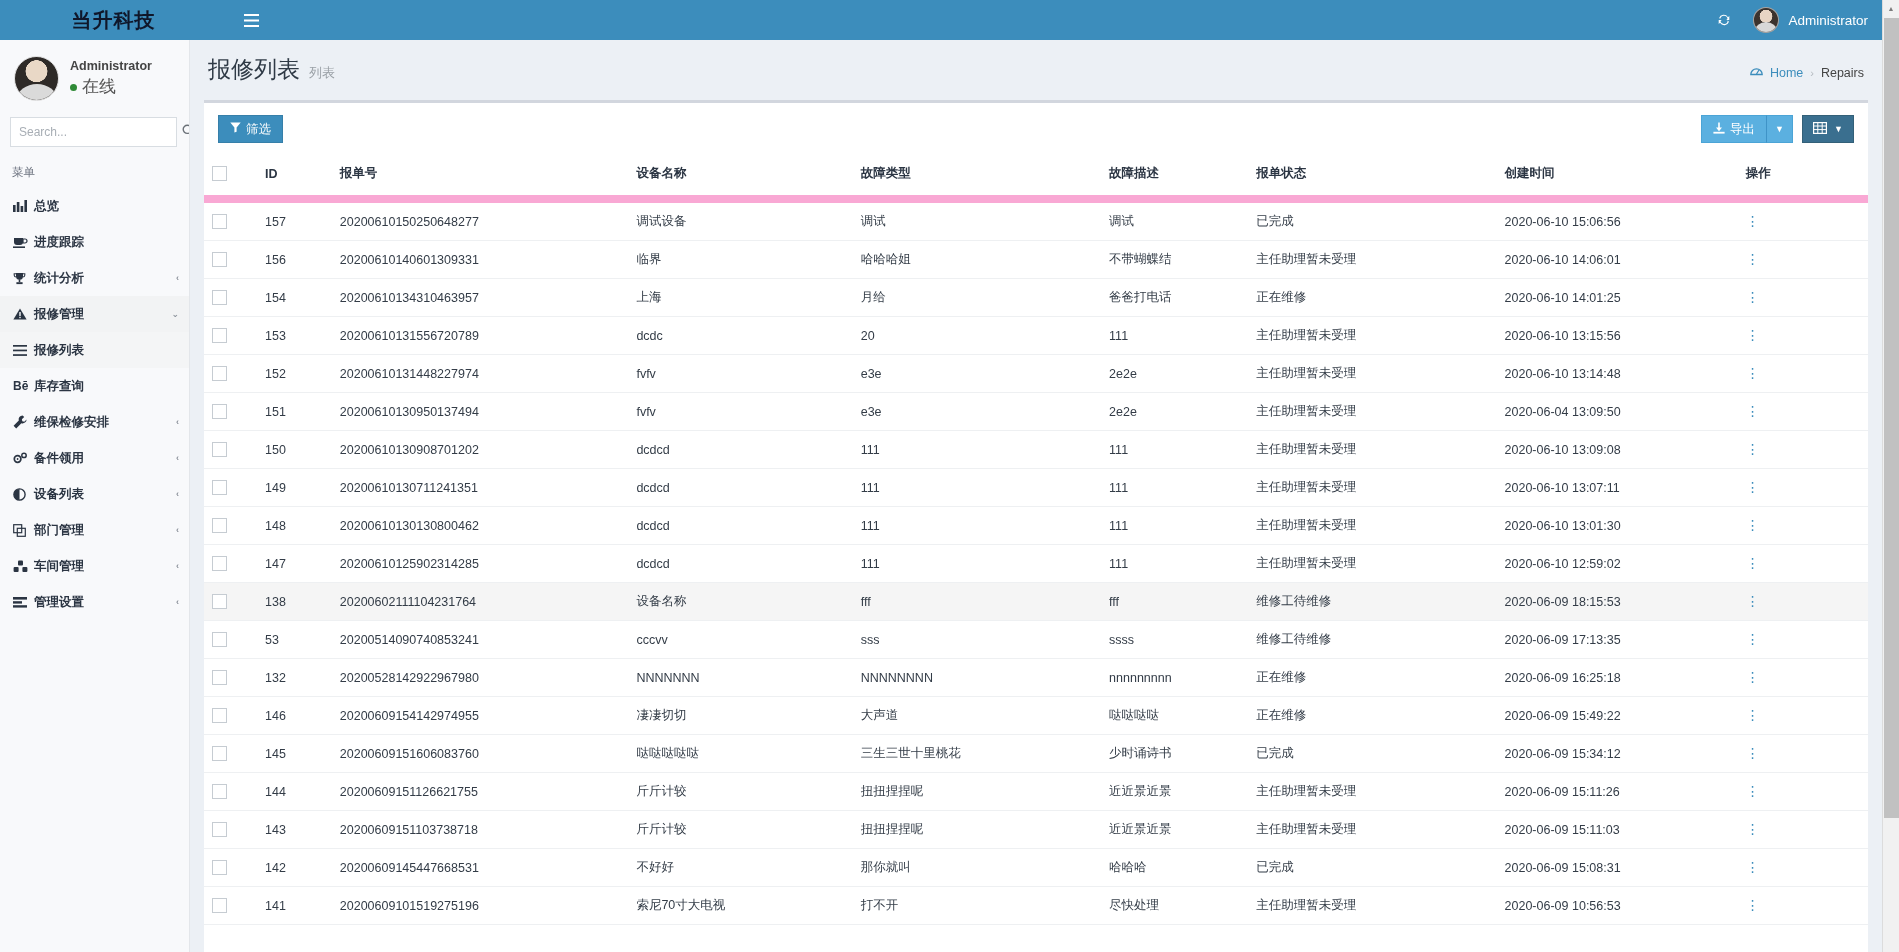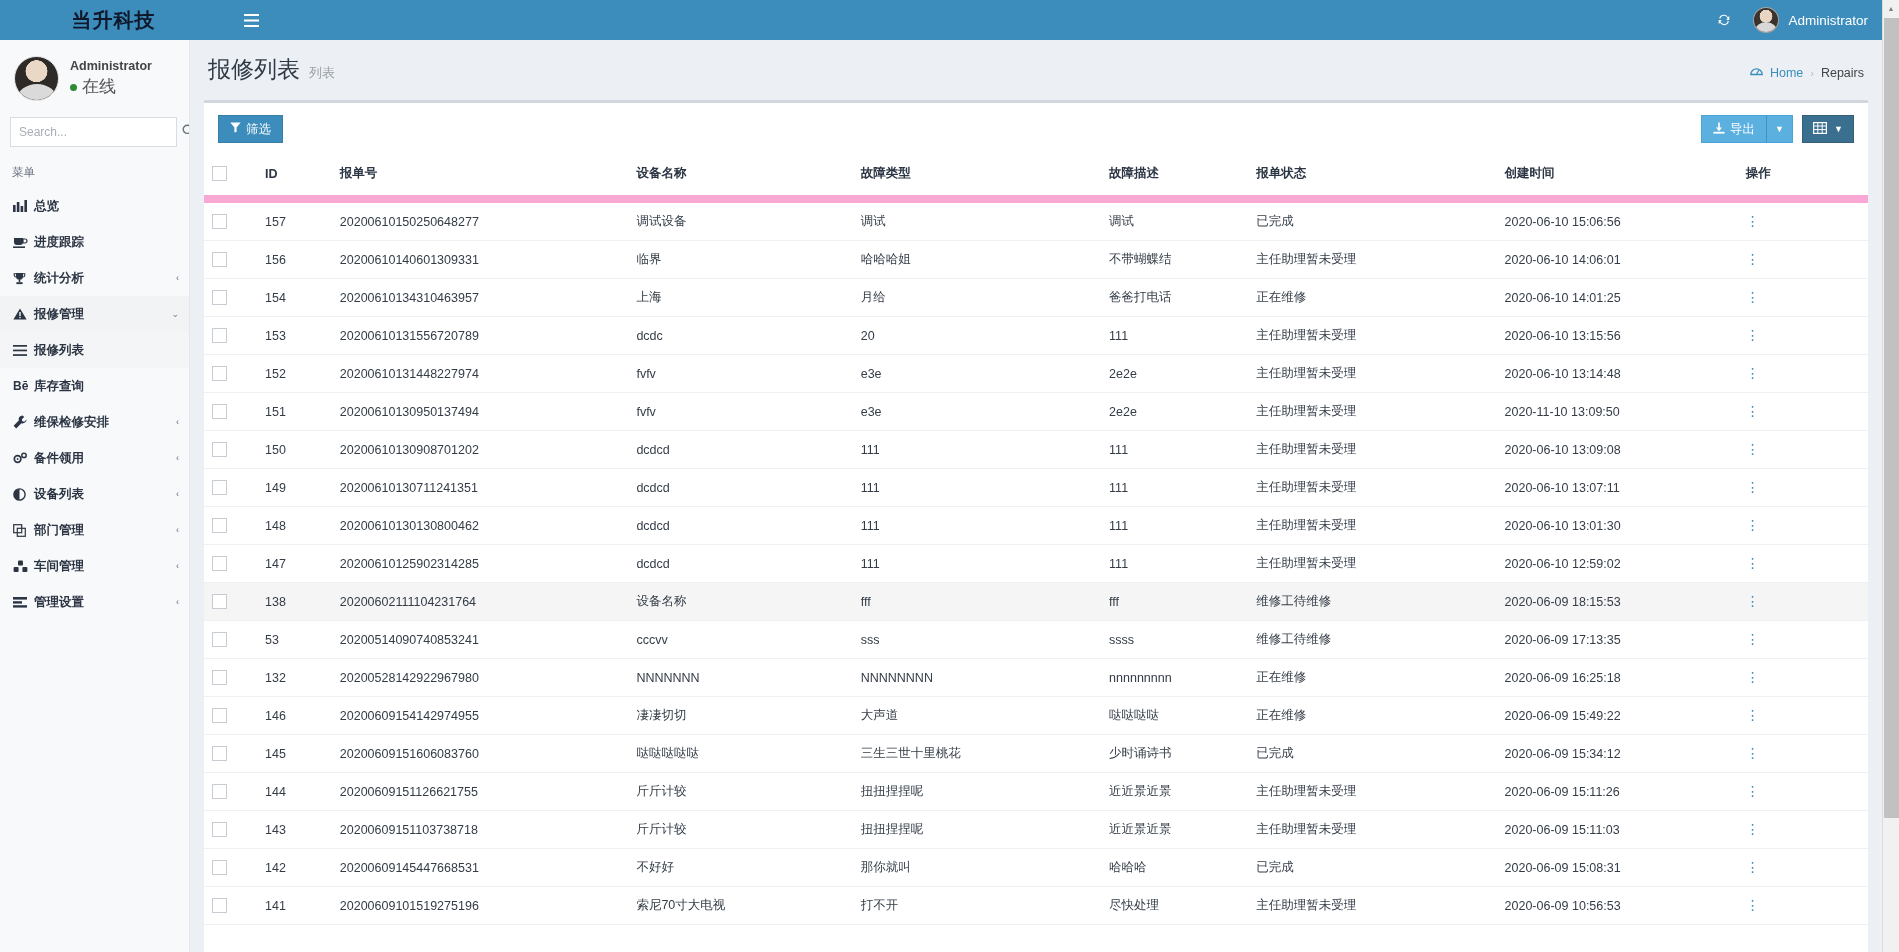--- a/index.html
+++ b/index.html
@@ -515,21 +515,21 @@
             <td class="col-op"><span class="kebab">⋮</span></td>
           </tr>
           <tr>
             <td class="col-check"><span class="chk"></span></td>
             <td class="col-id">151</td>
             <td class="col-no">20200610130950137494</td>
             <td class="col-dev">fvfv</td>
             <td class="col-type">e3e</td>
             <td class="col-desc">2e2e</td>
             <td class="col-status">主任助理暂未受理</td>
-            <td class="col-time">2020-11-10 13:09:50</td>
+            <td class="col-time">2020-06-04 13:09:50</td>
             <td class="col-op"><span class="kebab">⋮</span></td>
           </tr>
           <tr>
             <td class="col-check"><span class="chk"></span></td>
             <td class="col-id">150</td>
             <td class="col-no">20200610130908701202</td>
             <td class="col-dev">dcdcd</td>
             <td class="col-type">111</td>
             <td class="col-desc">111</td>
             <td class="col-status">主任助理暂未受理</td>

